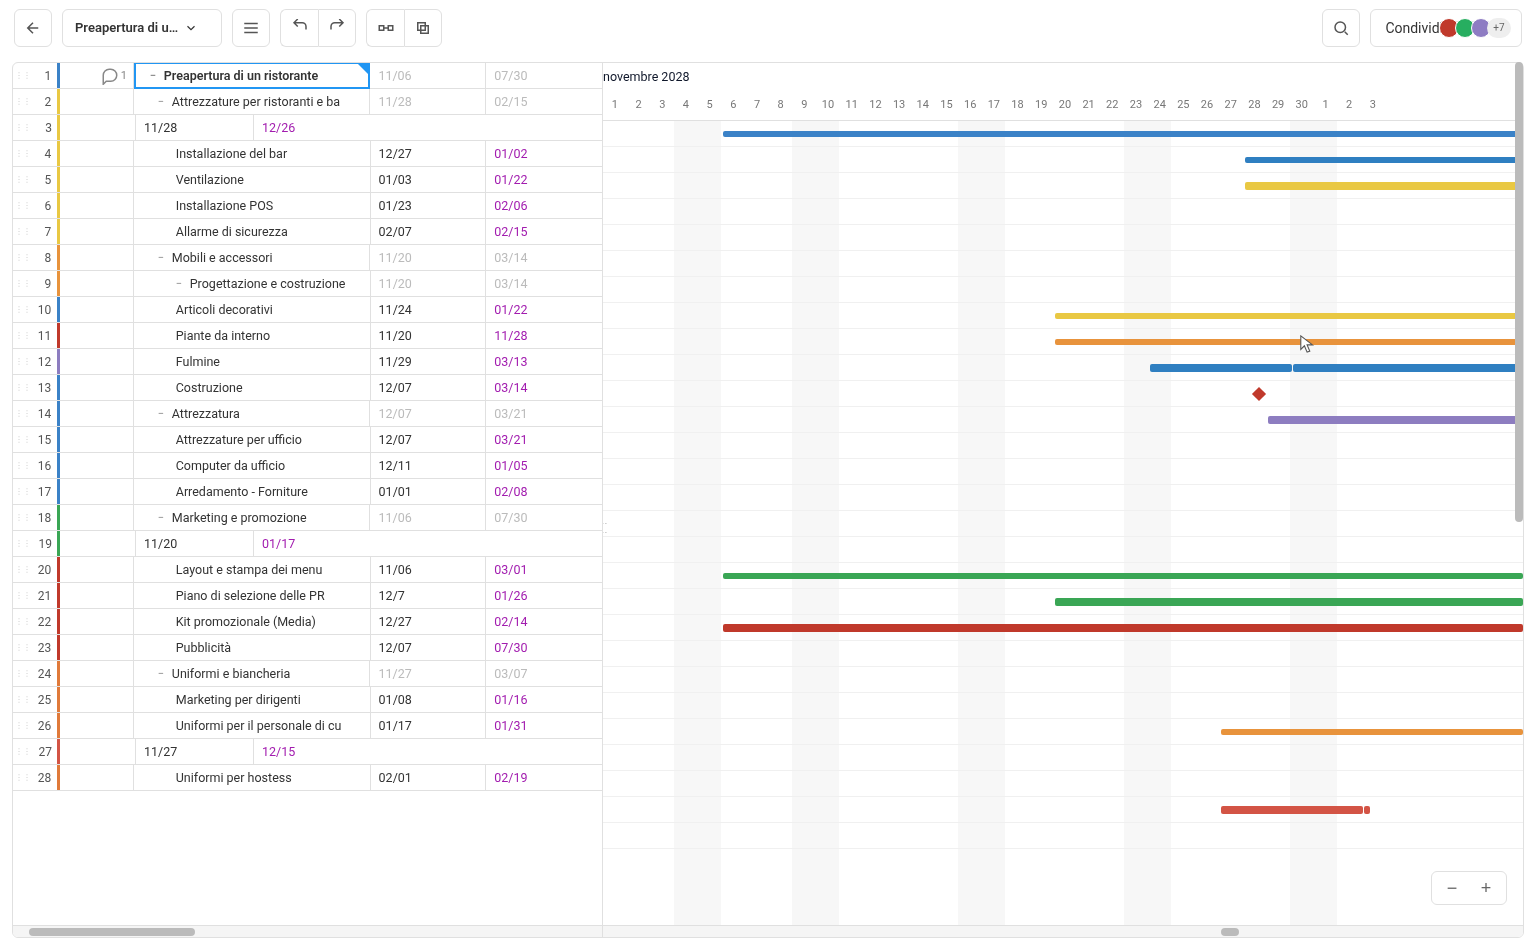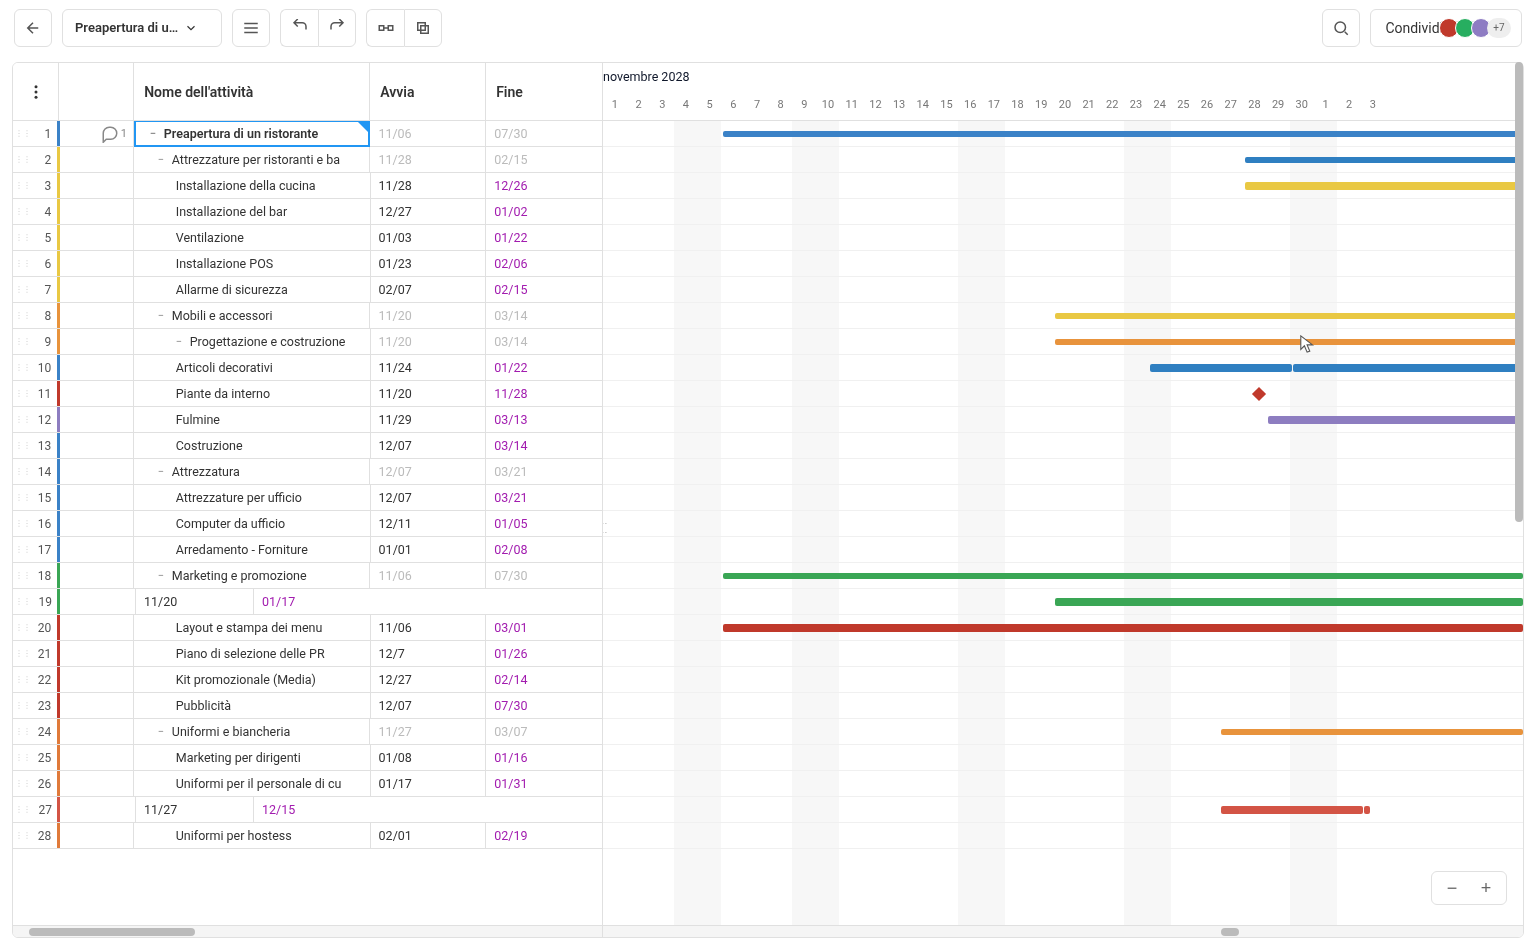--- a/index.html
+++ b/index.html
@@ -148,33 +148,20 @@
       <div class="avatar av2"></div>
       <div class="avatar av3"></div>
       <div class="av-more">+7</div>
     </div>
   </div>
 </div>
 
 <div class="main">
 
   <div class="grid">
-    <div class="grid-head">
-      <div class="gcol gcol-menu">
-        <svg viewBox="0 0 24 24" fill="currentColor">
-            <circle cx="12" cy="5" r="2"></circle>
-            <circle cx="12" cy="12" r="2"></circle>
-            <circle cx="12" cy="19" r="2"></circle>
-          </svg>
-      </div>
-      <div class="gcol" style="width:76px;border-right:1px solid #e0e0e0"></div>
-      <div class="gcol gcol-name">Nome dell'attività</div>
-      <div class="gcol gcol-start">Avvia</div>
-      <div class="gcol gcol-end">Fine</div>
-    </div>
     <div class="grid-body" id="grid-body">
         <div class="row selected">
           <div class="c-num"><span class="grip">⋮⋮</span>1<div class="stripe" style="background: rgb(59, 130, 199);"></div></div>
           <div class="c-comm">
             <svg viewBox="0 0 24 24" width="13" height="13" fill="none" stroke="currentColor" stroke-width="2">
               <path d="M21 11a8 8 0 01-8 8H7l-4 4V11a8 8 0 018-8h2a8 8 0 018 8z"></path>
             </svg>
             <span>1</span>
           </div>
           <div class="c-name lvl0">
@@ -191,23 +178,20 @@
           <div class="c-name lvl1">
             <span class="toggle">−</span>
             <span>Attrezzature per ristoranti e ba</span>
           </div>
           <div class="c-start muted">11/28</div>
           <div class="c-end muted">02/15</div>
         </div>
         <div class="row">
           <div class="c-num"><span class="grip">⋮⋮</span>3<div class="stripe" style="background: rgb(233, 200, 67);"></div></div>
           <div class="c-comm"></div>
-          <div class="c-name lvl2">
-            <span>Installazione della cucina</span>
-          </div>
           <div class="c-start">11/28</div>
           <div class="c-end">12/26</div>
         </div>
         <div class="row">
           <div class="c-num"><span class="grip">⋮⋮</span>4<div class="stripe" style="background: rgb(233, 200, 67);"></div></div>
           <div class="c-comm"></div>
           <div class="c-name lvl2">
             <span>Installazione del bar</span>
           </div>
           <div class="c-start">12/27</div>

